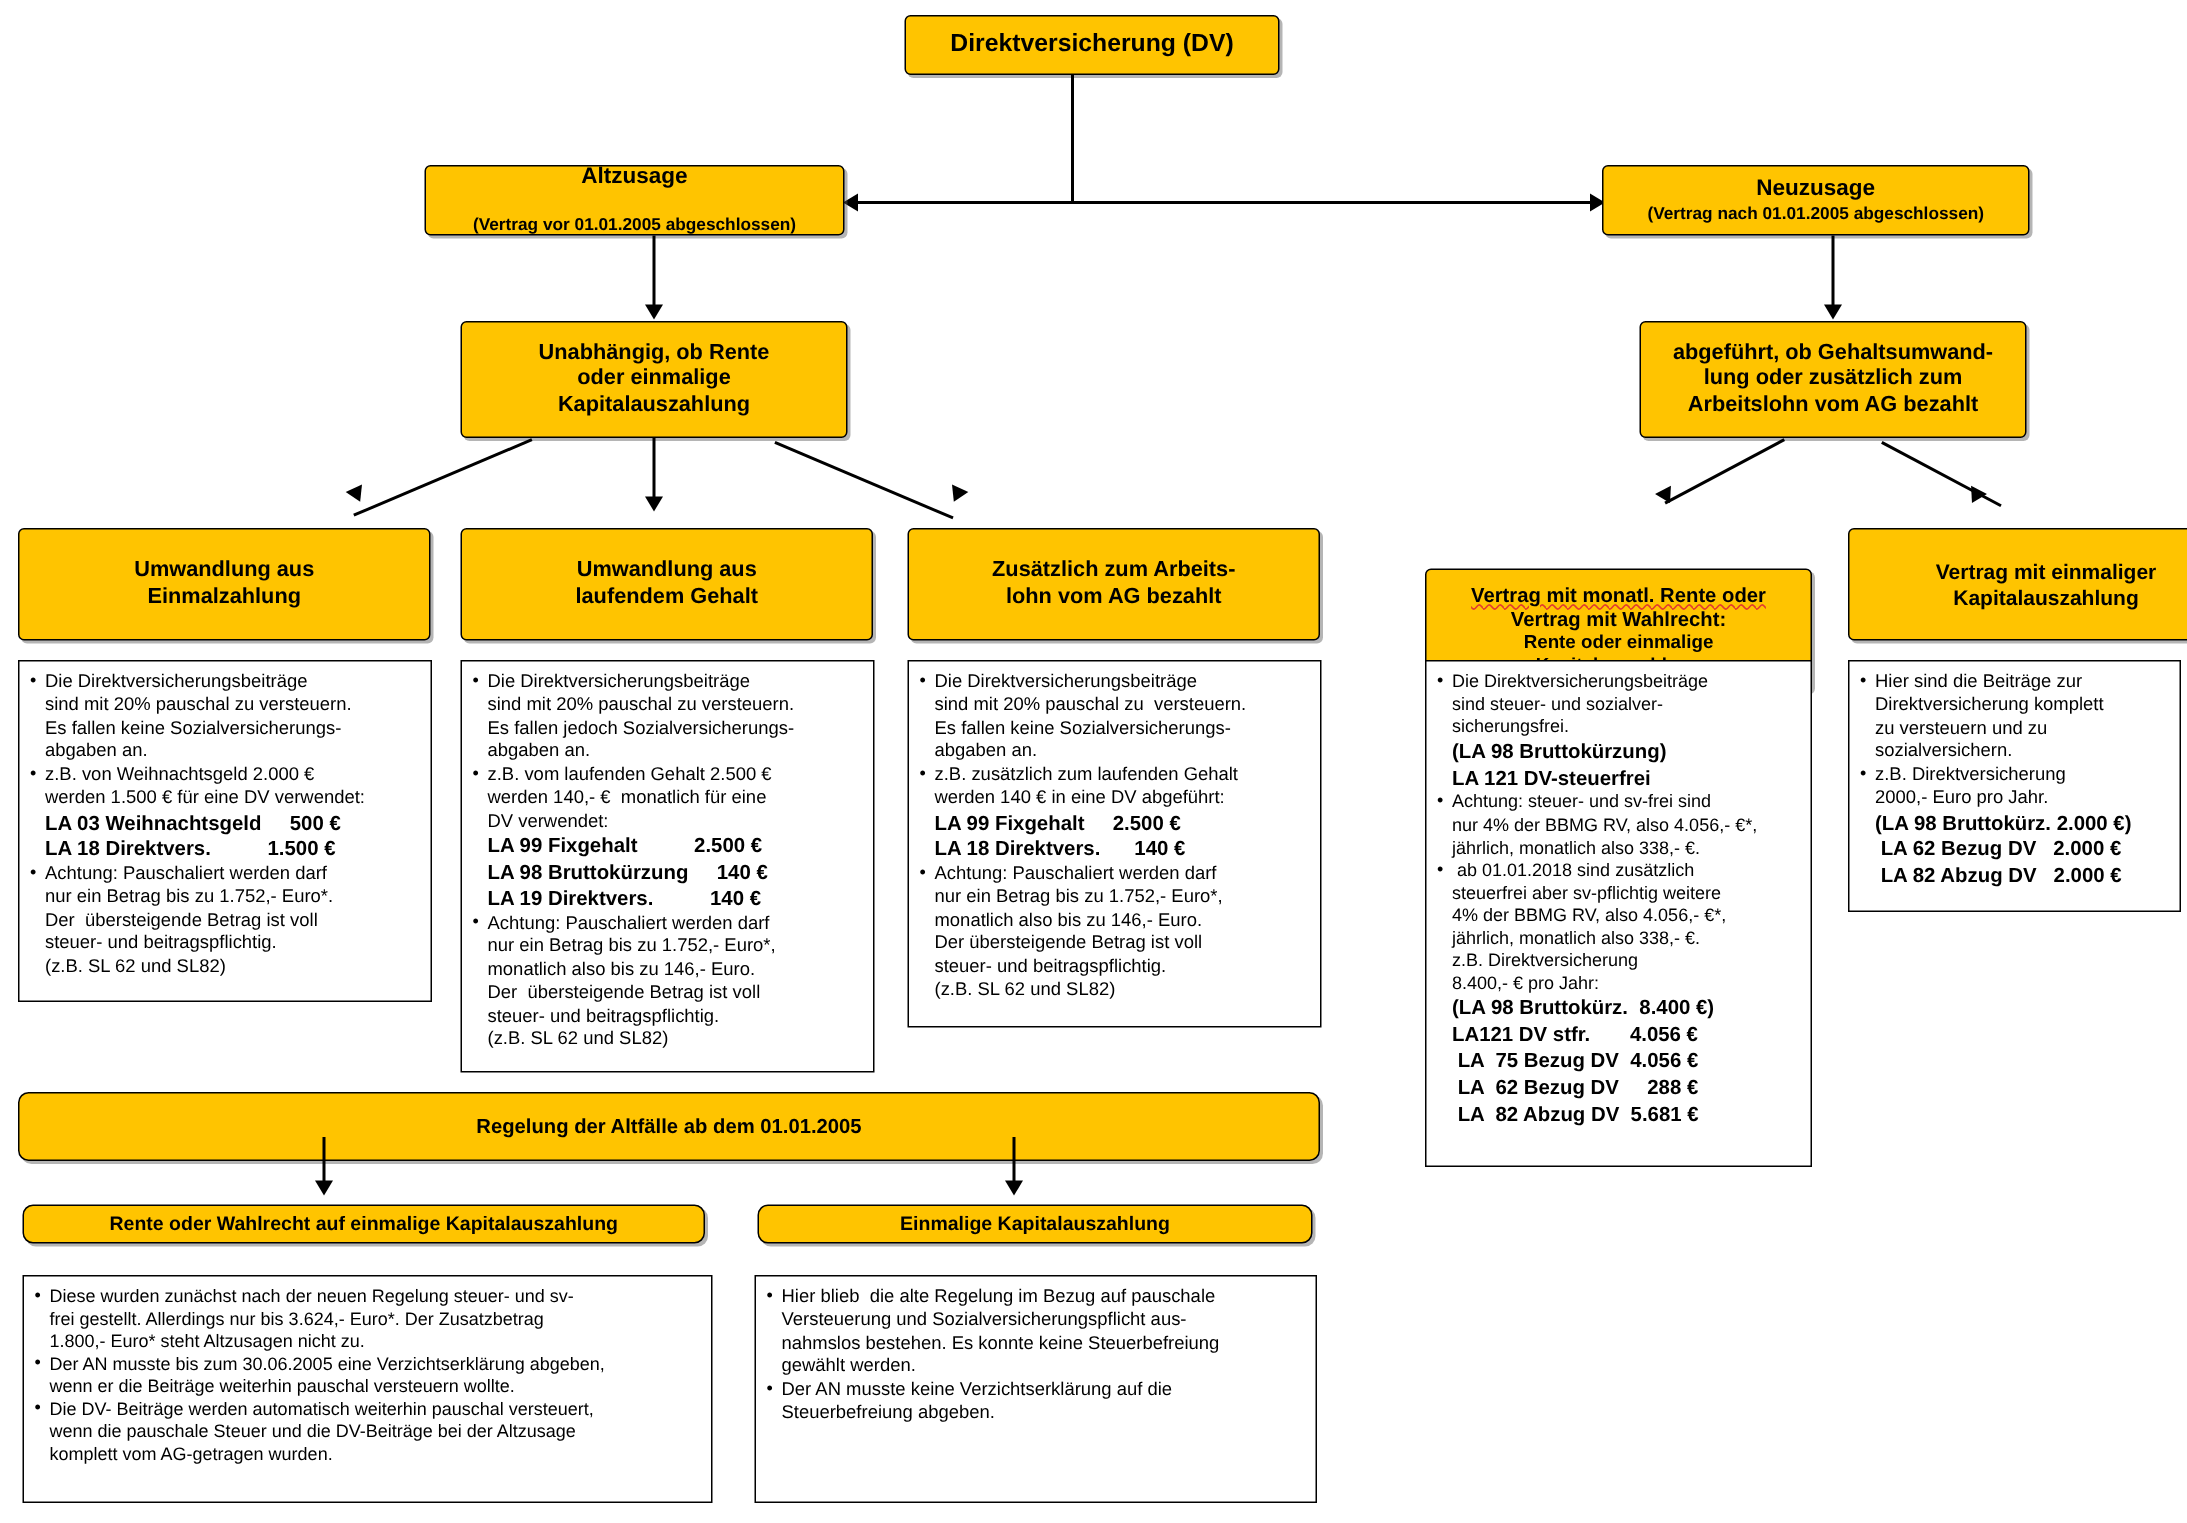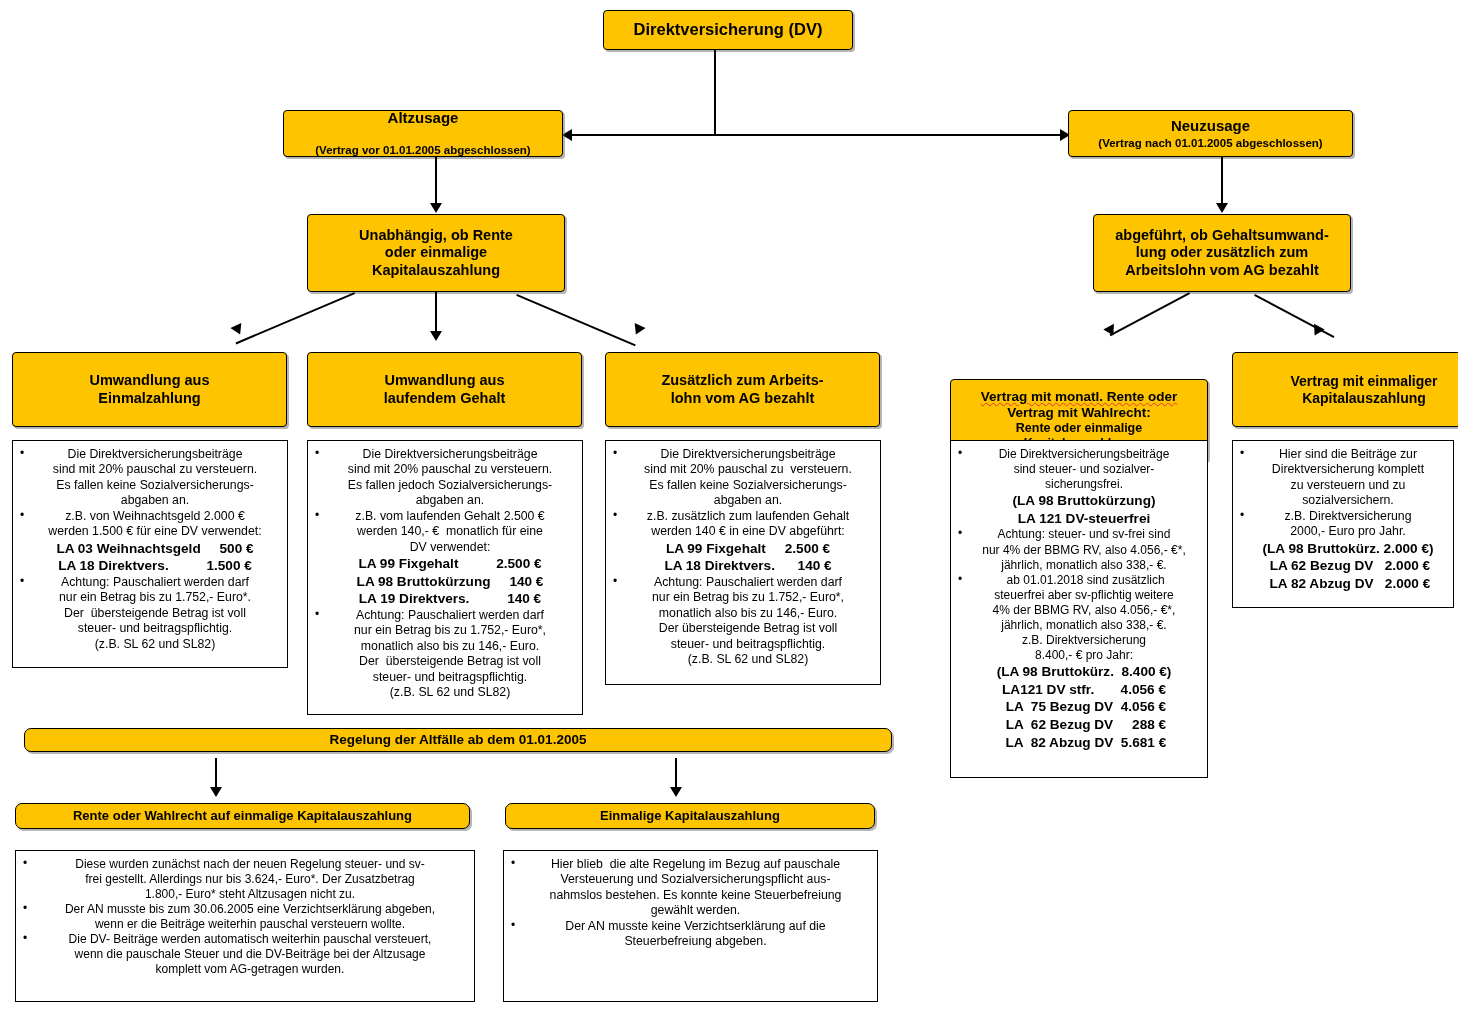--- a/index.html
+++ b/index.html
@@ -41,21 +41,20 @@
     box-sizing:border-box;
     padding:6px 7px 5px 7px;
     font-size:12.3px;
     line-height:1.255;
   }
   .infobox ul{margin:0;padding:0;list-style:none;}
   .infobox li{
     position:relative;
     padding-left:10px;
     margin:0 0 0 0;
-    text-align:center;
   }
   .infobox li:before{
     content:"•";
     position:absolute;
     left:0;
     top:-1px;
     font-size:12px;
   }
   .infobox li .ln{display:block;white-space:pre;}
   .infobox li .ln.b{font-weight:bold;font-size:13.6px;line-height:1.30;}
@@ -296,21 +295,21 @@
       <li>
         <span class="ln">z.B. Direktversicherung</span>
         <span class="ln">2000,- Euro pro Jahr.</span>
         <span class="ln b">(LA 98 Bruttokürz. 2.000 €)</span>
         <span class="ln b"> LA 62 Bezug DV   2.000 €</span>
         <span class="ln b"> LA 82 Abzug DV   2.000 €</span>
       </li>
     </ul>
   </div>
 
-  <div class="node" style="left:12px;top:728px;width:868px;height:24px;font-size:13.5px;border-radius:7px;margin-left:12px;">
+  <div class="node" style="left:12px;top:728px;width:868px;height:46px;font-size:13.5px;border-radius:7px;">
     <span>Regelung der Altfälle ab dem 01.01.2005</span>
   </div>
 
   <div class="ln-v" style="left:215px;top:758px;height:32px;"></div>
   <div class="arrow down" style="left:210px;top:787px;"></div>
 
   <div class="ln-v" style="left:675px;top:758px;height:32px;"></div>
   <div class="arrow down" style="left:670px;top:787px;"></div>
 
   <div class="node" style="left:15px;top:803px;width:455px;height:26px;font-size:13px;border-radius:7px;">

